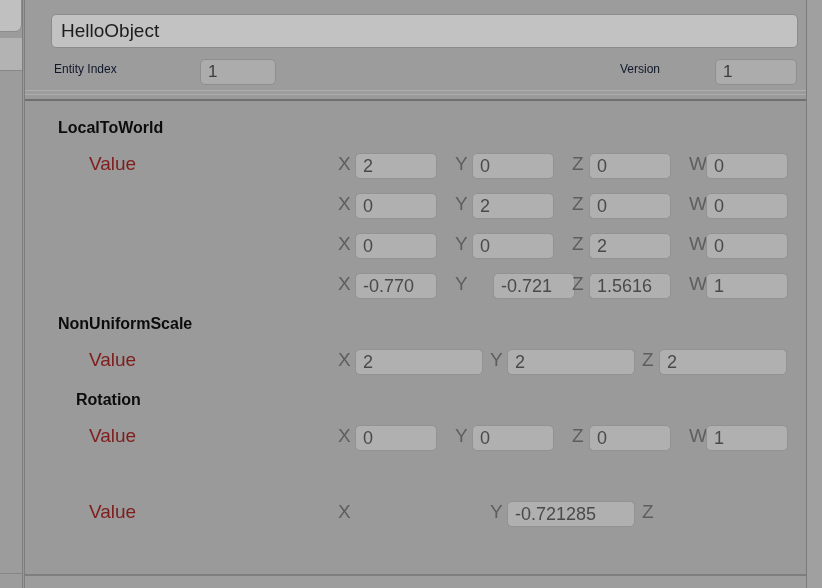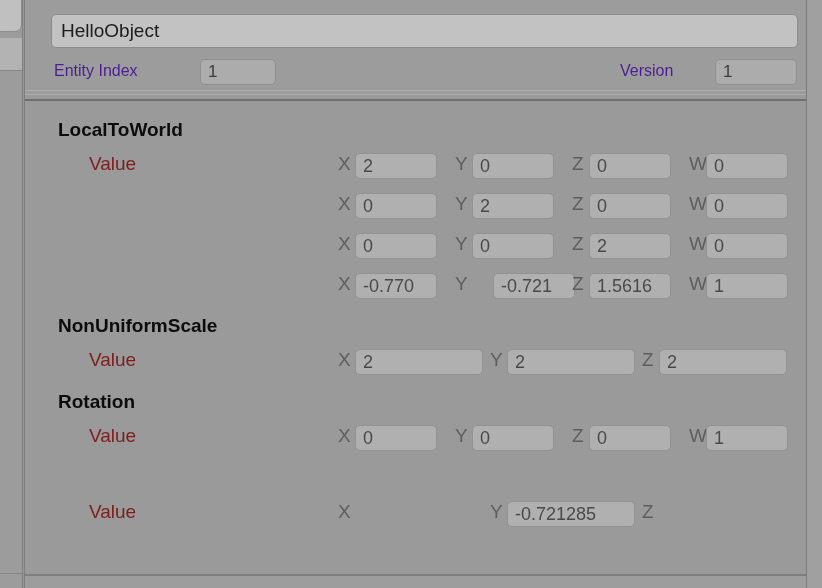--- a/index.html
+++ b/index.html
@@ -110,22 +110,22 @@
 
   .meta-row {
     position: absolute;
     left: 0;
     top: 59px;
     width: 798px;
     height: 30px;
   }
   .meta-label {
     position: absolute;
-    font-size: 16px;
-    color: #4c1d95;
+    font-size: 12px;
+    color: #0f172a;
     top: 3px;
   }
   .meta-field {
     position: absolute;
     height: 26px;
     background: #acacac;
     border: 1px solid #8e8e8e;
     border-radius: 5px;
     box-sizing: border-box;
     display: flex;
@@ -156,21 +156,21 @@
     top: 101px;
     width: 798px;
     height: 470px;
     background: #9a9a9a;
     overflow: hidden;
   }
 
   .comp-title {
     position: absolute;
     left: 33px;
-    font-size: 19px;
+    font-size: 16px;
     font-weight: bold;
     color: #0c0c0c;
   }
 
   .value-label {
     position: absolute;
     left: 64px;
     font-size: 19px;
     color: #7f1d1d;
   }
@@ -303,21 +303,21 @@
         <div class="axis" style="left: 664px; top: 172px;">W</div>
         <div class="numfield" style="left: 681px; top: 172px; width: 82px;">1</div>
         <div class="comp-title" style="top: 214px;">NonUniformScale</div>
         <div class="value-label" style="top: 248px;">Value</div>
         <div class="axis" style="left: 313px; top: 248px;">X</div>
         <div class="numfield" style="left: 330px; top: 248px; width: 128px;">2</div>
         <div class="axis" style="left: 465px; top: 248px;">Y</div>
         <div class="numfield" style="left: 482px; top: 248px; width: 128px;">2</div>
         <div class="axis" style="left: 617px; top: 248px;">Z</div>
         <div class="numfield" style="left: 634px; top: 248px; width: 128px;">2</div>
-        <div class="comp-title" style="top: 290px;">Rotation</div>
+        <div class="comp-title" style="top: 290px; margin-left: 18px;">Rotation</div>
         <div class="value-label" style="top: 324px;">Value</div>
         <div class="axis" style="left: 313px; top: 324px;">X</div>
         <div class="numfield" style="left: 330px; top: 324px; width: 82px;">0</div>
         <div class="axis" style="left: 430px; top: 324px;">Y</div>
         <div class="numfield" style="left: 447px; top: 324px; width: 82px;">0</div>
         <div class="axis" style="left: 547px; top: 324px;">Z</div>
         <div class="numfield" style="left: 564px; top: 324px; width: 82px;">0</div>
         <div class="axis" style="left: 664px; top: 324px;">W</div>
         <div class="numfield" style="left: 681px; top: 324px; width: 82px;">1</div>
         <div class="value-label" style="top: 400px;">Value</div>

